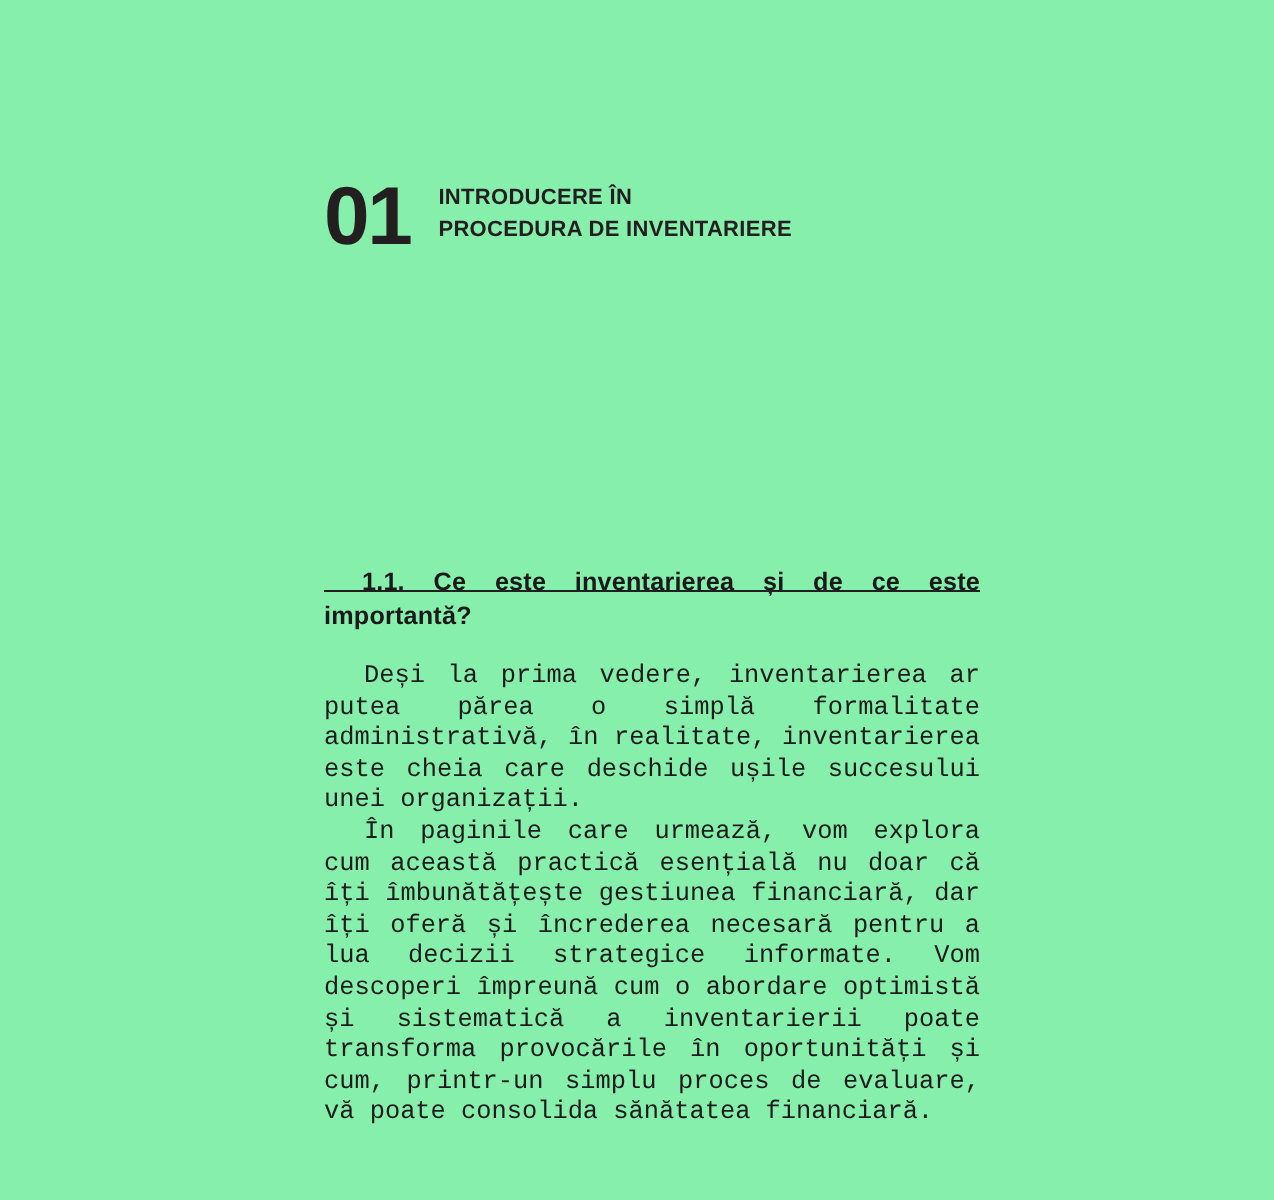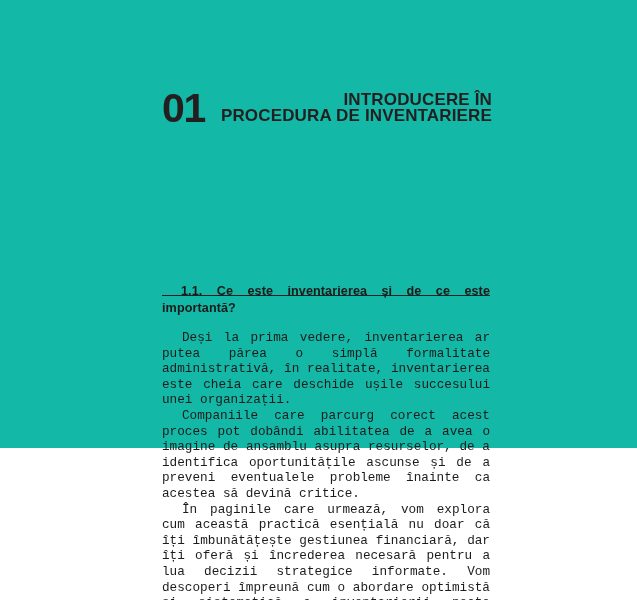--- a/index.html
+++ b/index.html
@@ -11,22 +11,22 @@
     height: 600px;
     background: #ffffff;
     font-family: "Liberation Serif", serif;
     color: #1a1a1a;
     overflow: hidden;
   }
 
   .page {
     position: relative;
     width: 637px;
-    height: 448px;
-    background: #14b8a6;
+    height: 600px;
+    background: #86efac;
   }
 
   
   .chapter-header {
     position: absolute;
     left: 162px;
     top: 86px;
     width: 330px;
     display: flex;
     align-items: center;
@@ -40,27 +40,26 @@
     line-height: 1;
     letter-spacing: -1.2px;
     color: #231f20;
     flex: 0 0 auto;
     padding-top: 2px;
   }
 
   .chapter-title {
     font-family: "Liberation Sans", sans-serif;
     font-weight: bold;
-    font-size: 17px;
+    font-size: 11px;
     line-height: 15.5px;
     letter-spacing: 0.15px;
     color: #231f20;
     text-transform: uppercase;
     flex: 1 1 auto;
-    text-align: right;
   }
 
   .chapter-title-line {
     display: block;
     white-space: nowrap;
   }
 
   
   .section-heading {
     position: absolute;
@@ -121,17 +120,16 @@
       <span class="chapter-title-line">PROCEDURA DE INVENTARIERE</span>
     </div>
   </div>
 
   <div class="section-heading">1.1. Ce este inventarierea și de ce este importantă?</div>
 
   <div class="section-rule"></div>
 
   <div class="body-copy">
     <p>Deși la prima vedere, inventarierea ar putea părea o simplă formalitate administrativă, în realitate, inventarierea este cheia care deschide ușile succesului unei organizații.</p>
-    <p>Companiile care parcurg corect acest proces pot dobândi abilitatea de a avea o imagine de ansamblu asupra resurselor, de a identifica oportunitățile ascunse și de a preveni eventualele probleme înainte ca acestea să devină critice.</p>
     <p>În paginile care urmează, vom explora cum această practică esențială nu doar că îți îmbunătățește gestiunea financiară, dar îți oferă și încrederea necesară pentru a lua decizii strategice informate. Vom descoperi împreună cum o abordare optimistă și sistematică a inventarierii poate transforma provocările în oportunități și cum, printr-un simplu proces de evaluare, vă poate consolida sănătatea financiară.</p>
   </div>
 
 </div>
 
 </body></html>

